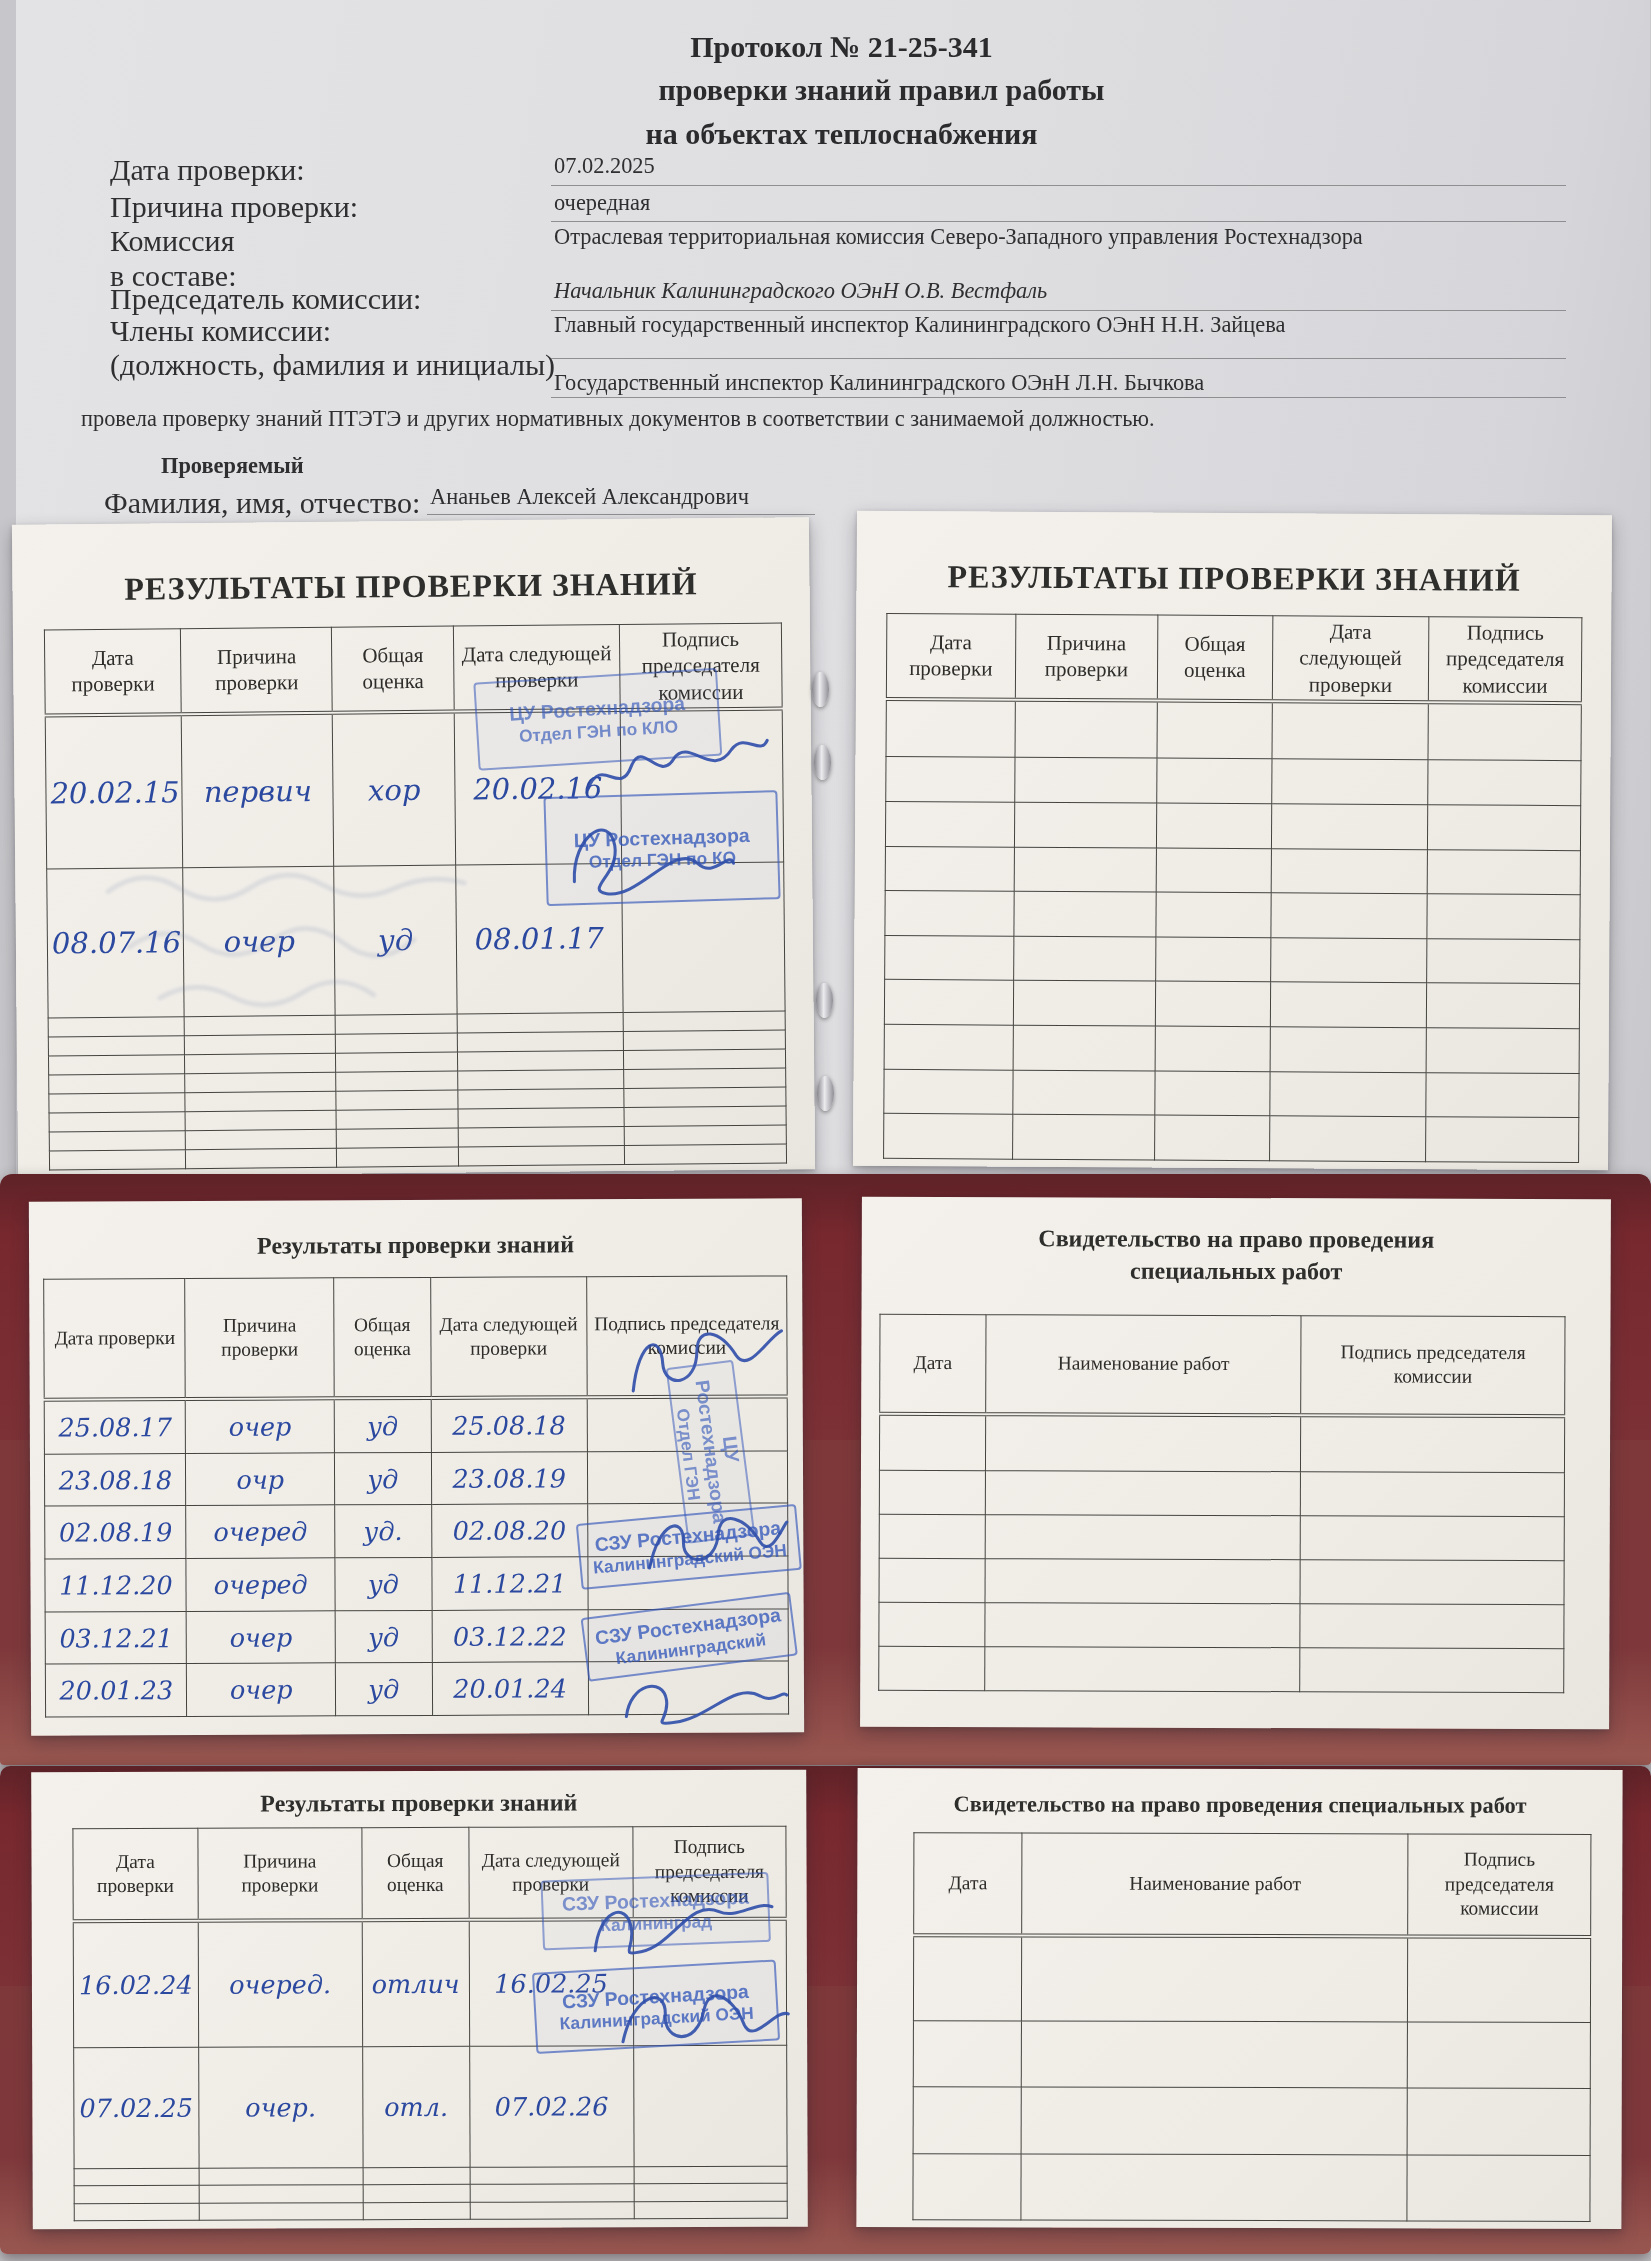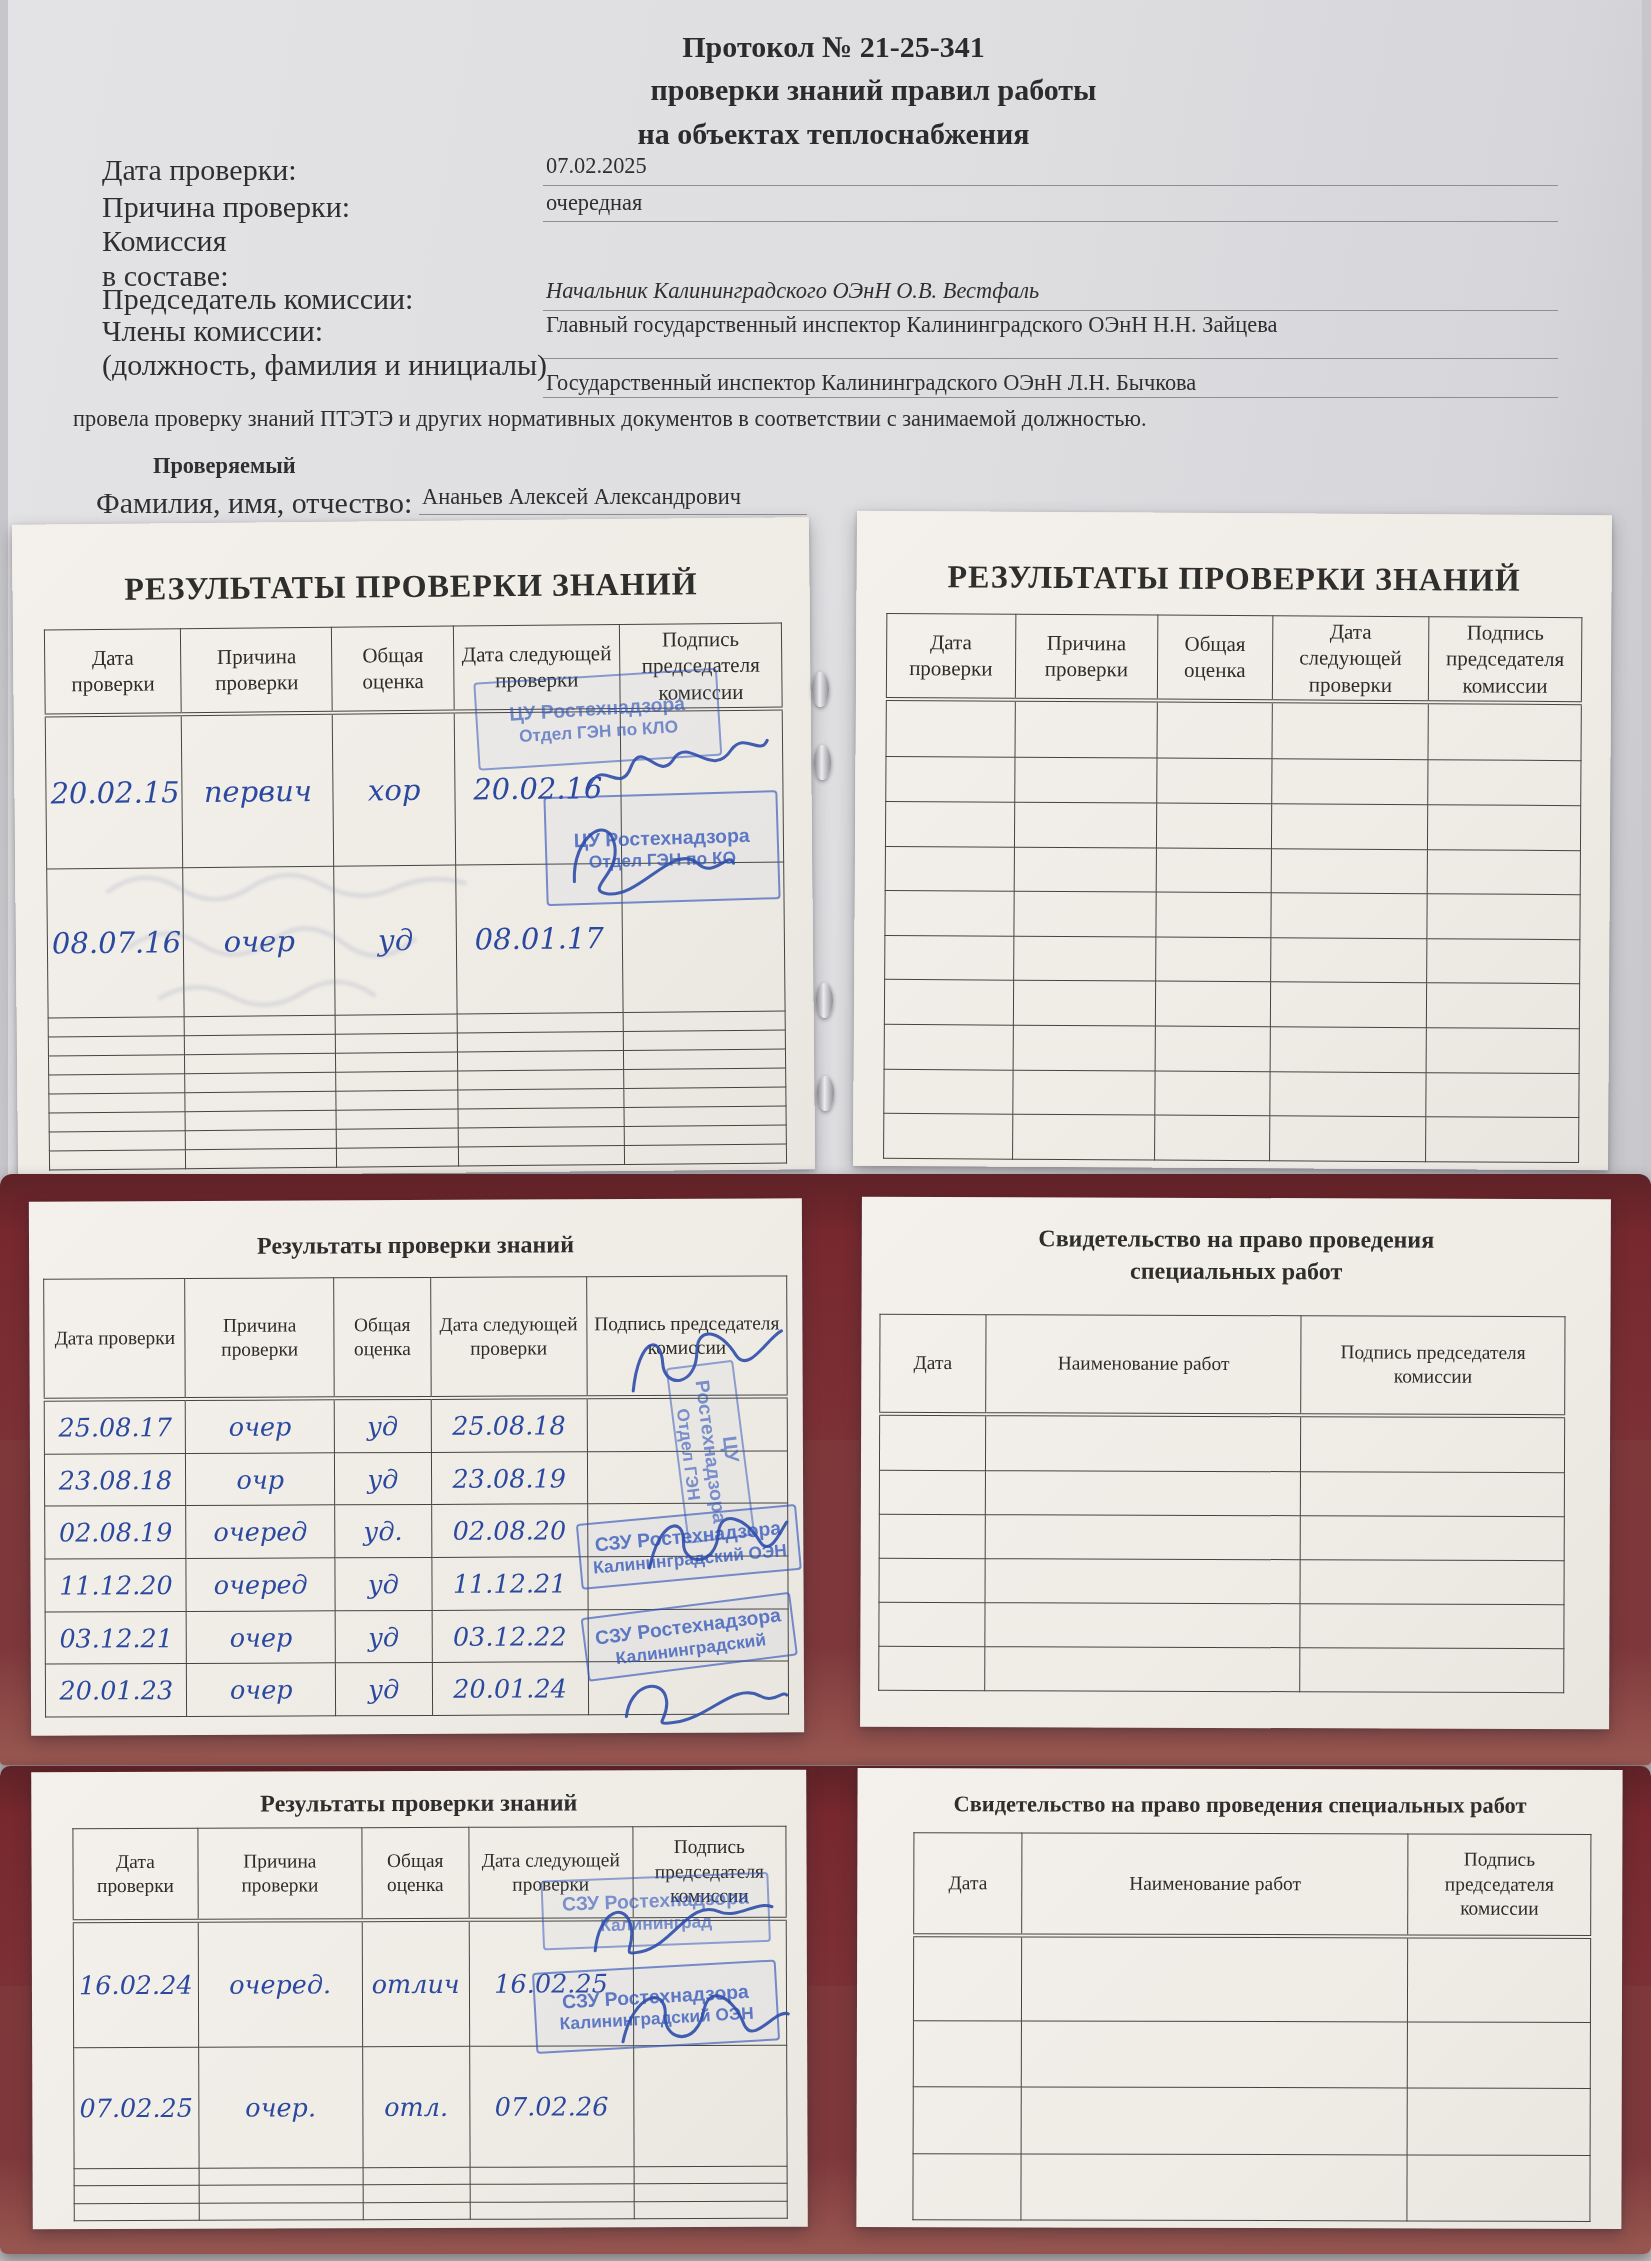--- a/index.html
+++ b/index.html
@@ -5,21 +5,21 @@
   html,body{margin:0;padding:0;}
   body{
     width:1651px;height:2261px;position:relative;overflow:hidden;
     background:#c7c6ca;
     font-family:"Liberation Serif", serif;
     color:#2f2f31;
   }
   .abs{position:absolute;}
   
   .protocol-sheet{
-    left:8px;top:0;width:1634px;height:1179px;
+    left:16px;top:0;width:1634px;height:1179px;
     background:linear-gradient(100deg,#e3e2e4 0%,#dedde0 55%,#d6d5d9 86%,#c9c8cc 99%);
   }
   .proto-title{width:1651px;text-align:center;font-weight:bold;font-size:30px;line-height:1;color:#2b2b2d;}
   .label{font-size:30px;}
   .value{font-size:22.4px;}
   .uline{border-bottom:1.5px solid #8f8f92;height:0;}
   .bold{font-weight:bold;}
   
   .card{
     background:linear-gradient(135deg,#f4f1ec 0%,#efece6 60%,#e9e6e0 100%);
@@ -76,20 +76,21 @@
   <div class="abs label" style="left:94px;top:153px;">Дата проверки:</div>
   <div class="abs value" style="left:538px;top:153px;">07.02.2025</div>
   <div class="abs uline" style="left:535px;top:185px;width:1015px;"></div>
 
   <div class="abs label" style="left:94px;top:190px;">Причина проверки:</div>
   <div class="abs value" style="left:538px;top:190px;">очередная</div>
   <div class="abs uline" style="left:535px;top:221px;width:1015px;"></div>
 
   <div class="abs label" style="left:94px;top:224px;">Комиссия</div>
   <div class="abs label" style="left:94px;top:259px;">в составе:</div>
+  <div class="abs value" style="left:538px;top:224px;">Отраслевая территориальная комиссия Северо-Западного управления Ростехнадзора</div>
 
   <div class="abs label" style="left:94px;top:282px;">Председатель комиссии:</div>
   <div class="abs value" style="left:538px;top:278px;font-style:italic;">Начальник Калининградского ОЭнН О.В. Вестфаль</div>
   <div class="abs uline" style="left:535px;top:310px;width:1015px;"></div>
 
   <div class="abs label" style="left:94px;top:314px;">Члены комиссии:</div>
   <div class="abs value" style="left:538px;top:312px;">Главный государственный инспектор Калининградского ОЭнН Н.Н. Зайцева</div>
   <div class="abs label" style="left:94px;top:348px;">(должность, фамилия и инициалы)</div>
   <div class="abs uline" style="left:535px;top:358px;width:1015px;"></div>
 

